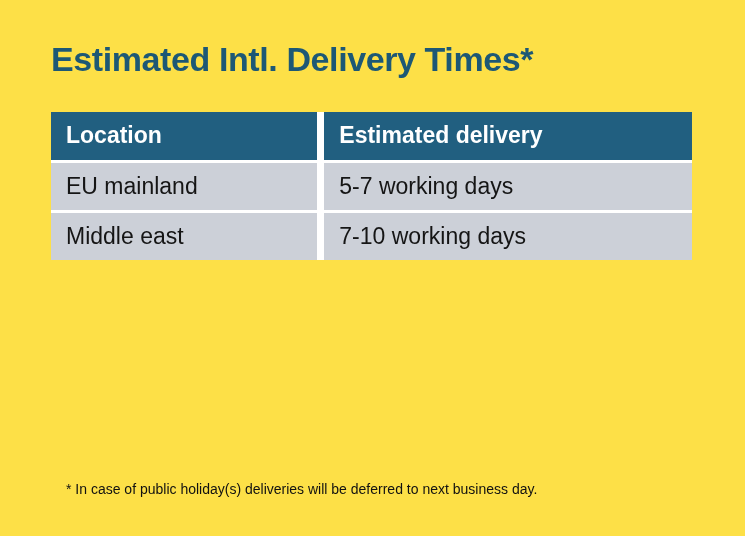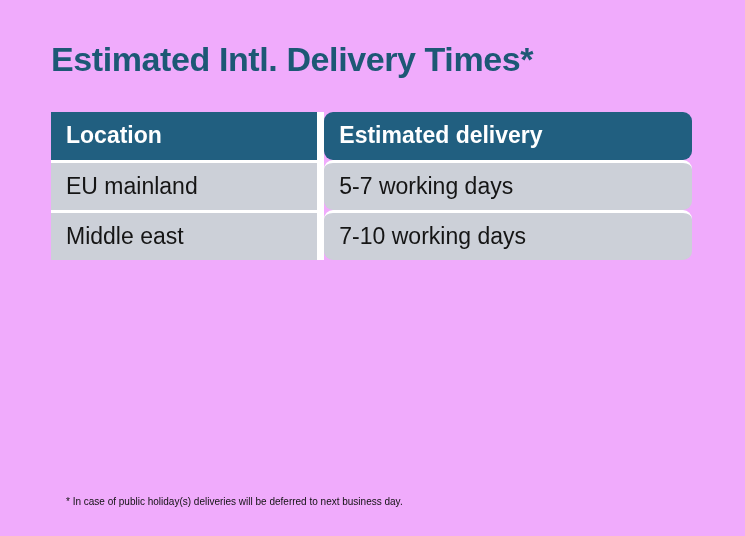--- a/index.html
+++ b/index.html
@@ -10,21 +10,21 @@
     width: 745px;
     height: 536px;
     background: #ffffff;
     font-family: "Liberation Sans", sans-serif;
     overflow: hidden;
   }
   .page {
     position: relative;
     width: 745px;
     height: 536px;
-    background: #f0abfc;
+    background: #fde047;
     box-sizing: border-box;
   }
   .page-title {
     position: absolute;
     left: 51px;
     top: 37px;
     font-size: 34px;
     font-weight: 700;
     letter-spacing: -0.4px;
     color: #1d5875;
@@ -38,21 +38,20 @@
     width: 641px;
     border-collapse: separate;
     border-spacing: 0;
   }
   .delivery-table .col-location {
     width: 263px;
     margin-top: 29px;
   }
   .delivery-table .col-delivery {
     width: 371px;
-    border-radius: 9px;
   }
   .table-header-row th {
     background: #215f80;
     color: #ffffff;
     font-size: 23px;
     font-weight: 700;
     text-align: left;
     padding: 9px 0 10px 15px;
     height: 29px;
     vertical-align: middle;
@@ -80,26 +79,25 @@
   .table-row.row-odd td {
     background: #ccd0d8;
   }
   .table-row.row-even td {
     background: #e6e9ec;
   }
   .footnote {
     position: absolute;
     left: 66px;
     top: 479px;
-    font-size: 10px;
+    font-size: 14px;
     font-weight: 400;
     color: #111111;
     line-height: 20px;
     white-space: nowrap;
-    margin-top: 13px;
   }
 </style>
 </head>
 <body>
 
 <div class="page">
 
   <div class="page-title">Estimated Intl. Delivery Times*</div>
 
   <table class="delivery-table">

